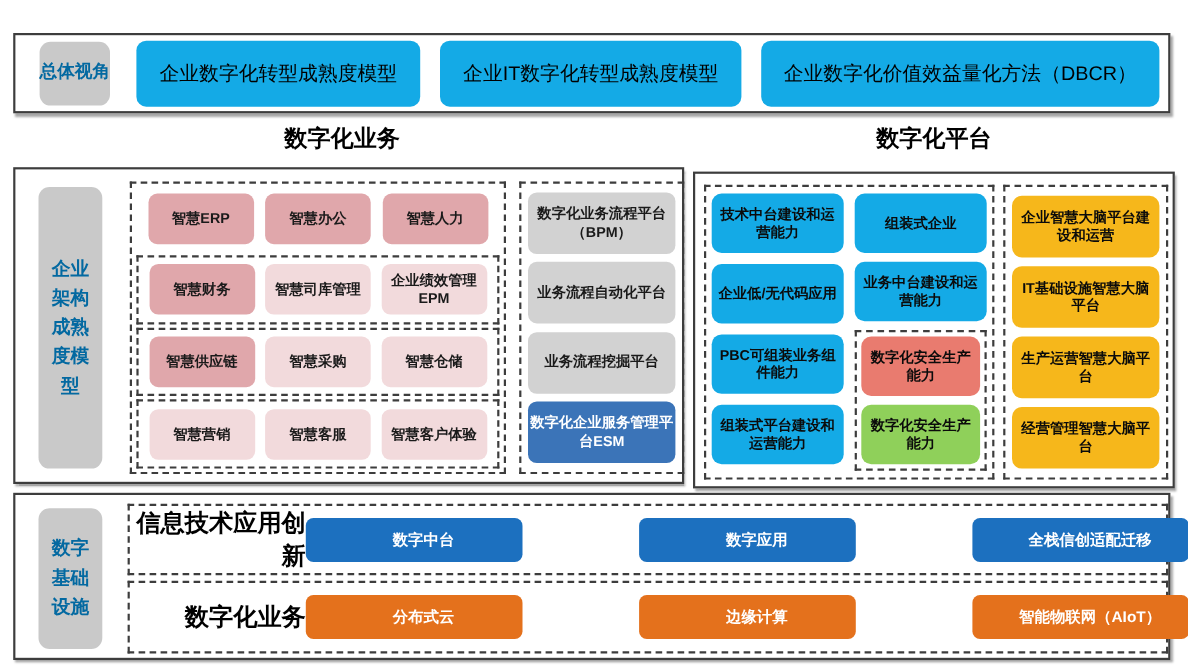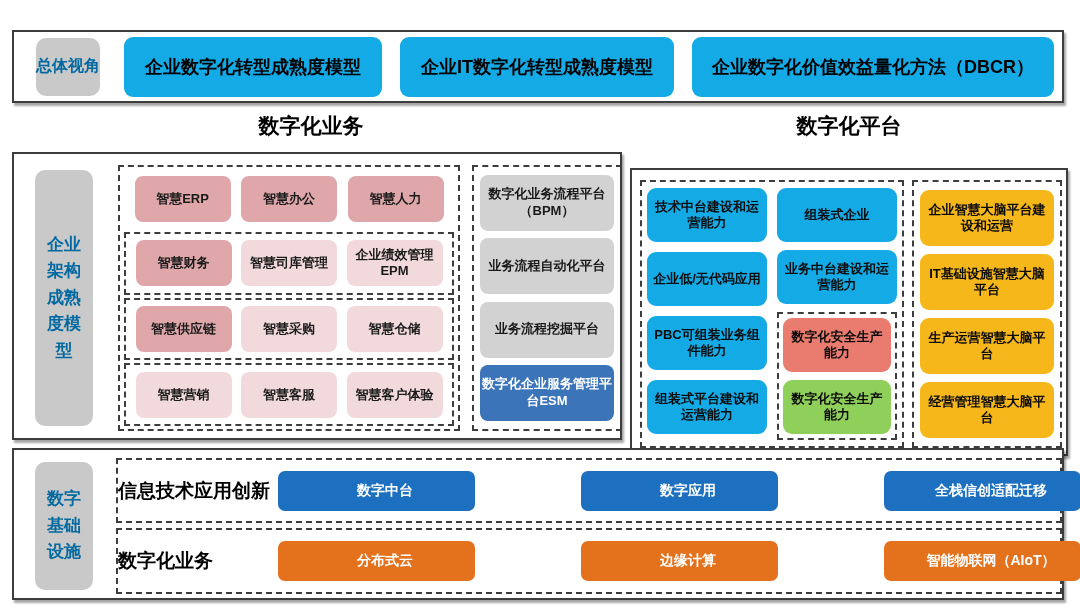--- a/index.html
+++ b/index.html
@@ -2,38 +2,38 @@
 <html><head>
 <meta charset="utf-8">
 <style>
   html,body{margin:0;padding:0;background:#ffffff;font-family:"Liberation Sans",sans-serif;color:#111;}
   .canvas{position:relative;width:1080px;height:608px;background:#fff;overflow:hidden;}
 
   
   .band{position:absolute;background:#fff;border:2px solid #3d3d3d;box-shadow:2px 3px 2px rgba(0,0,0,.35);box-sizing:border-box;}
   .band-top{left:12px;top:30px;width:1052px;height:73px;display:flex;align-items:center;}
   .band-arch{left:12px;top:152px;width:610px;height:288px;}
-  .band-plat{left:630px;top:168px;width:438px;height:288px;}
+  .band-plat{left:630px;top:156px;width:438px;height:288px;}
   .band-infra{left:12px;top:448px;width:1052px;height:152px;}
 
   
   .sec-hdr{position:absolute;top:112px;font-size:21px;font-weight:700;text-align:center;color:#000;}
   .sec-hdr.business{left:0;width:622px;}
   .sec-hdr.platform{left:630px;width:438px;}
 
   
   .corner{background:#c9c9c9;border-radius:10px;display:flex;align-items:center;justify-content:center;text-align:center;
           font-size:17px;font-weight:600;line-height:1.55;color:#0369a1;box-sizing:border-box;}
   .corner-top{width:64px;height:58px;margin-left:22px;font-size:16px;line-height:1.3;}
   .corner-vert{position:absolute;left:21px;top:16px;width:58px;height:256px;padding:0 9px;}
   .corner-infra{position:absolute;left:21px;top:12px;width:58px;height:128px;padding:0 9px;}
 
   
   .model{height:60px;background:#14aae6;border-radius:9px;display:flex;align-items:center;justify-content:center;
-         font-size:18px;font-weight:700;color:#000;text-align:center;}
+         font-size:18px;font-weight:400;color:#000;text-align:center;}
   .model.m1{width:258px;margin-left:24px;}
   .model.m2{width:274px;margin-left:18px;}
   .model.m3{width:362px;margin-left:18px;}
 
   .dashed{border:2px dashed #3d3d3d;box-sizing:border-box;}
 
   
   .pink-wrap{position:absolute;left:104px;top:11px;width:342px;height:266px;display:flex;flex-direction:column;padding:3px 4px;gap:3px;}
   .app-row{flex:1;display:flex;align-items:center;justify-content:space-evenly;box-sizing:border-box;}
   .app-box{width:96px;min-height:46px;border-radius:8px;display:flex;align-items:center;justify-content:center;
@@ -59,21 +59,21 @@
   .sub-dashed{display:flex;flex-direction:column;gap:8px;padding:4px;flex:1;justify-content:space-evenly;}
   .plat-brain{position:absolute;left:280px;top:10px;width:150px;height:268px;display:flex;flex-direction:column;
               justify-content:space-between;padding:8px 6px;}
   .y-box{height:56px;background:#f6b71b;border-radius:9px;display:flex;align-items:center;justify-content:center;
          text-align:center;font-size:13px;font-weight:600;line-height:1.25;padding:0 4px;color:#0b0b0b;}
 
   
   .infra-row{position:absolute;left:102px;width:946px;display:flex;align-items:center;}
   .infra-row.r1{top:8px;height:65px;}
   .infra-row.r2{top:78px;height:66px;}
-  .infra-label{width:160px;text-align:left;font-size:19px;font-weight:700;color:#000;flex:0 0 auto;}
+  .infra-label{width:160px;text-align:right;font-size:22px;font-weight:700;color:#000;flex:0 0 auto;}
   .pills{display:flex;gap:106px;align-items:center;}
   .pill{width:180px;height:40px;border-radius:7px;display:flex;align-items:center;justify-content:center;
         font-size:14px;font-weight:600;color:#fff;text-align:center;padding-left:17px;}
   .pill.blue{background:#1c70bf;}
   .pill.orange{background:#e4711c;}
 </style>
 </head>
 <body>
 
 <div class="canvas">

